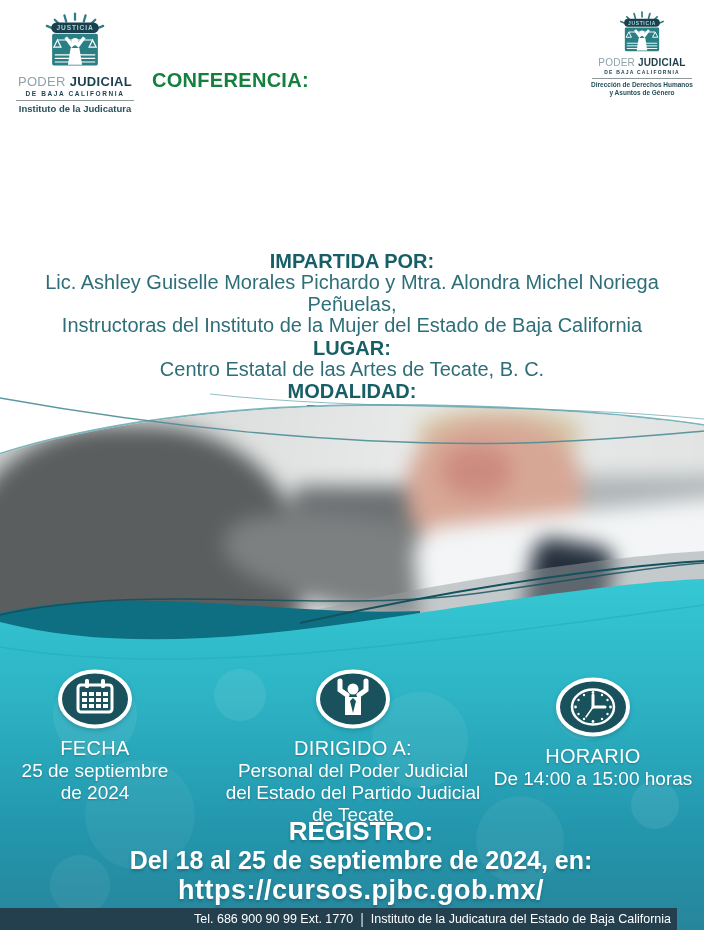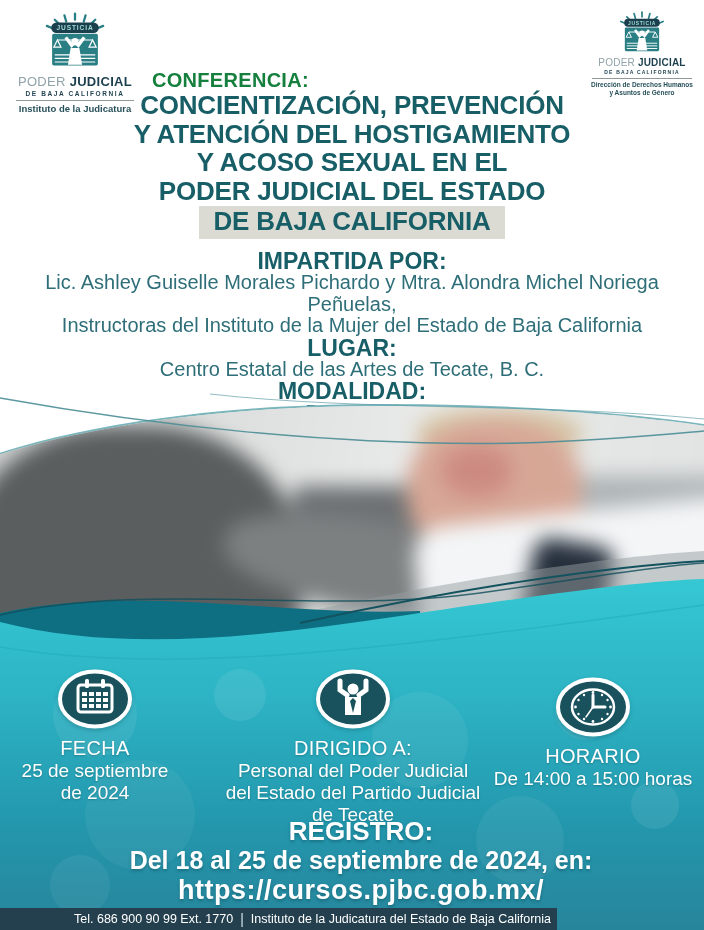--- a/index.html
+++ b/index.html
@@ -27,21 +27,21 @@
   .logo-left .lg-dept{font-size:9.5px;}
   .logo-right .lg-dept{font-size:6.5px;line-height:8px;}
   
   .kicker{position:absolute;left:152px;top:69px;font-size:20px;font-weight:bold;
     color:#15803d;letter-spacing:.3px;}
   .title{position:absolute;left:0;top:91px;width:704px;text-align:center;
     color:#175e66;font-weight:bold;font-size:26px;line-height:28.5px;letter-spacing:-.2px;}
   .title-highlight{display:inline-block;background:#dbdbd4;padding:1px 14px 3px 14px;margin-top:1px;}
   
   .details{position:absolute;left:0;top:250px;width:704px;text-align:center;}
-  .d-label{font-size:23px;font-weight:bold;color:#175e66;line-height:22px;}
+  .d-label{font-size:20px;font-weight:bold;color:#175e66;line-height:22px;}
   .d-line{font-size:20px;color:#2e6e78;line-height:21.5px;}
   
   .photo{position:absolute;left:-130px;top:404px;width:964px;height:300px;overflow:hidden;
     background:#e6e8e7;border:2px solid #7ab5bb;border-bottom:none;
     border-top-left-radius:520px 150px;border-top-right-radius:470px 70px;}
   .ph-blur{position:absolute;left:0;top:0;width:100%;height:100%;filter:blur(10px);}
   .ph{position:absolute;border-radius:45%;}
   .ph-bg{position:absolute;left:-30px;top:-30px;right:-30px;bottom:-30px;
     background:linear-gradient(100deg,#c6c9c8 0%,#e9ebea 55%,#dcdfde 100%);border-radius:0;}
   .ph-wallband{left:420px;top:80px;width:280px;height:42px;background:#6c7072;border-radius:10px;}
@@ -68,21 +68,21 @@
   .info-label{font-size:20px;font-weight:normal;margin-top:7px;letter-spacing:.3px;
     text-shadow:0 1px 2px rgba(5,60,70,.35);}
   .info-line{font-size:19px;line-height:22px;text-shadow:0 1px 2px rgba(5,60,70,.35);}
   
   .registro{position:absolute;left:0;top:817px;width:700px;text-align:center;color:#fff;
     text-shadow:0 2px 3px rgba(5,55,65,.35);padding-left:11px;}
   .reg-label{font-size:26px;font-weight:bold;line-height:29px;}
   .reg-line{font-size:25px;font-weight:bold;line-height:29px;}
   .reg-url{font-size:27px;font-weight:bold;line-height:30px;letter-spacing:.5px;}
   
-  .footer{position:absolute;left:0;bottom:0;width:557px;height:22px;background:#24404f;
+  .footer{position:absolute;left:0;bottom:0;width:677px;height:22px;background:#24404f;
     display:flex;justify-content:flex-end;align-items:center;color:#fff;font-size:12.5px;
     box-sizing:border-box;padding-right:6px;}
   .footer .sep{margin:0 7px;font-size:14px;color:#cfe0e6;}
 </style>
 </head>
 <body>
 
 <svg width="0" height="0" style="position:absolute" aria-hidden="true">
   <defs>
     <g id="pjbc-emblem">
@@ -133,27 +133,20 @@
         <use href="#pjbc-emblem"></use>
       </svg>
     <div class="lg-line1"><span class="lg-poder">PODER</span> <span class="lg-judicial">JUDICIAL</span></div>
     <div class="lg-state">DE BAJA CALIFORNIA</div>
     <div class="lg-divider"></div>
     <div class="lg-dept">Dirección de Derechos Humanos</div>
     <div class="lg-dept">y Asuntos de Género</div>
   </div>
 
   <div class="kicker">CONFERENCIA:</div>
-  <div class="title">
-    <div>CONCIENTIZACIÓN, PREVENCIÓN</div>
-    <div>Y ATENCIÓN DEL HOSTIGAMIENTO</div>
-    <div>Y ACOSO SEXUAL EN EL</div>
-    <div>PODER JUDICIAL DEL ESTADO</div>
-    <div><span class="title-highlight">DE BAJA CALIFORNIA</span></div>
-  </div>
 
   <div class="details">
     <div class="d-label">IMPARTIDA POR:</div>
     <div class="d-line">Lic. Ashley Guiselle Morales Pichardo y Mtra. Alondra Michel Noriega Peñuelas,</div>
     <div class="d-line">Instructoras del Instituto de la Mujer del Estado de Baja California</div>
     <div class="d-label">LUGAR:</div>
     <div class="d-line">Centro Estatal de las Artes de Tecate, B. C.</div>
     <div class="d-label">MODALIDAD:</div>
     <div class="d-line">Presencial</div>
   </div>

